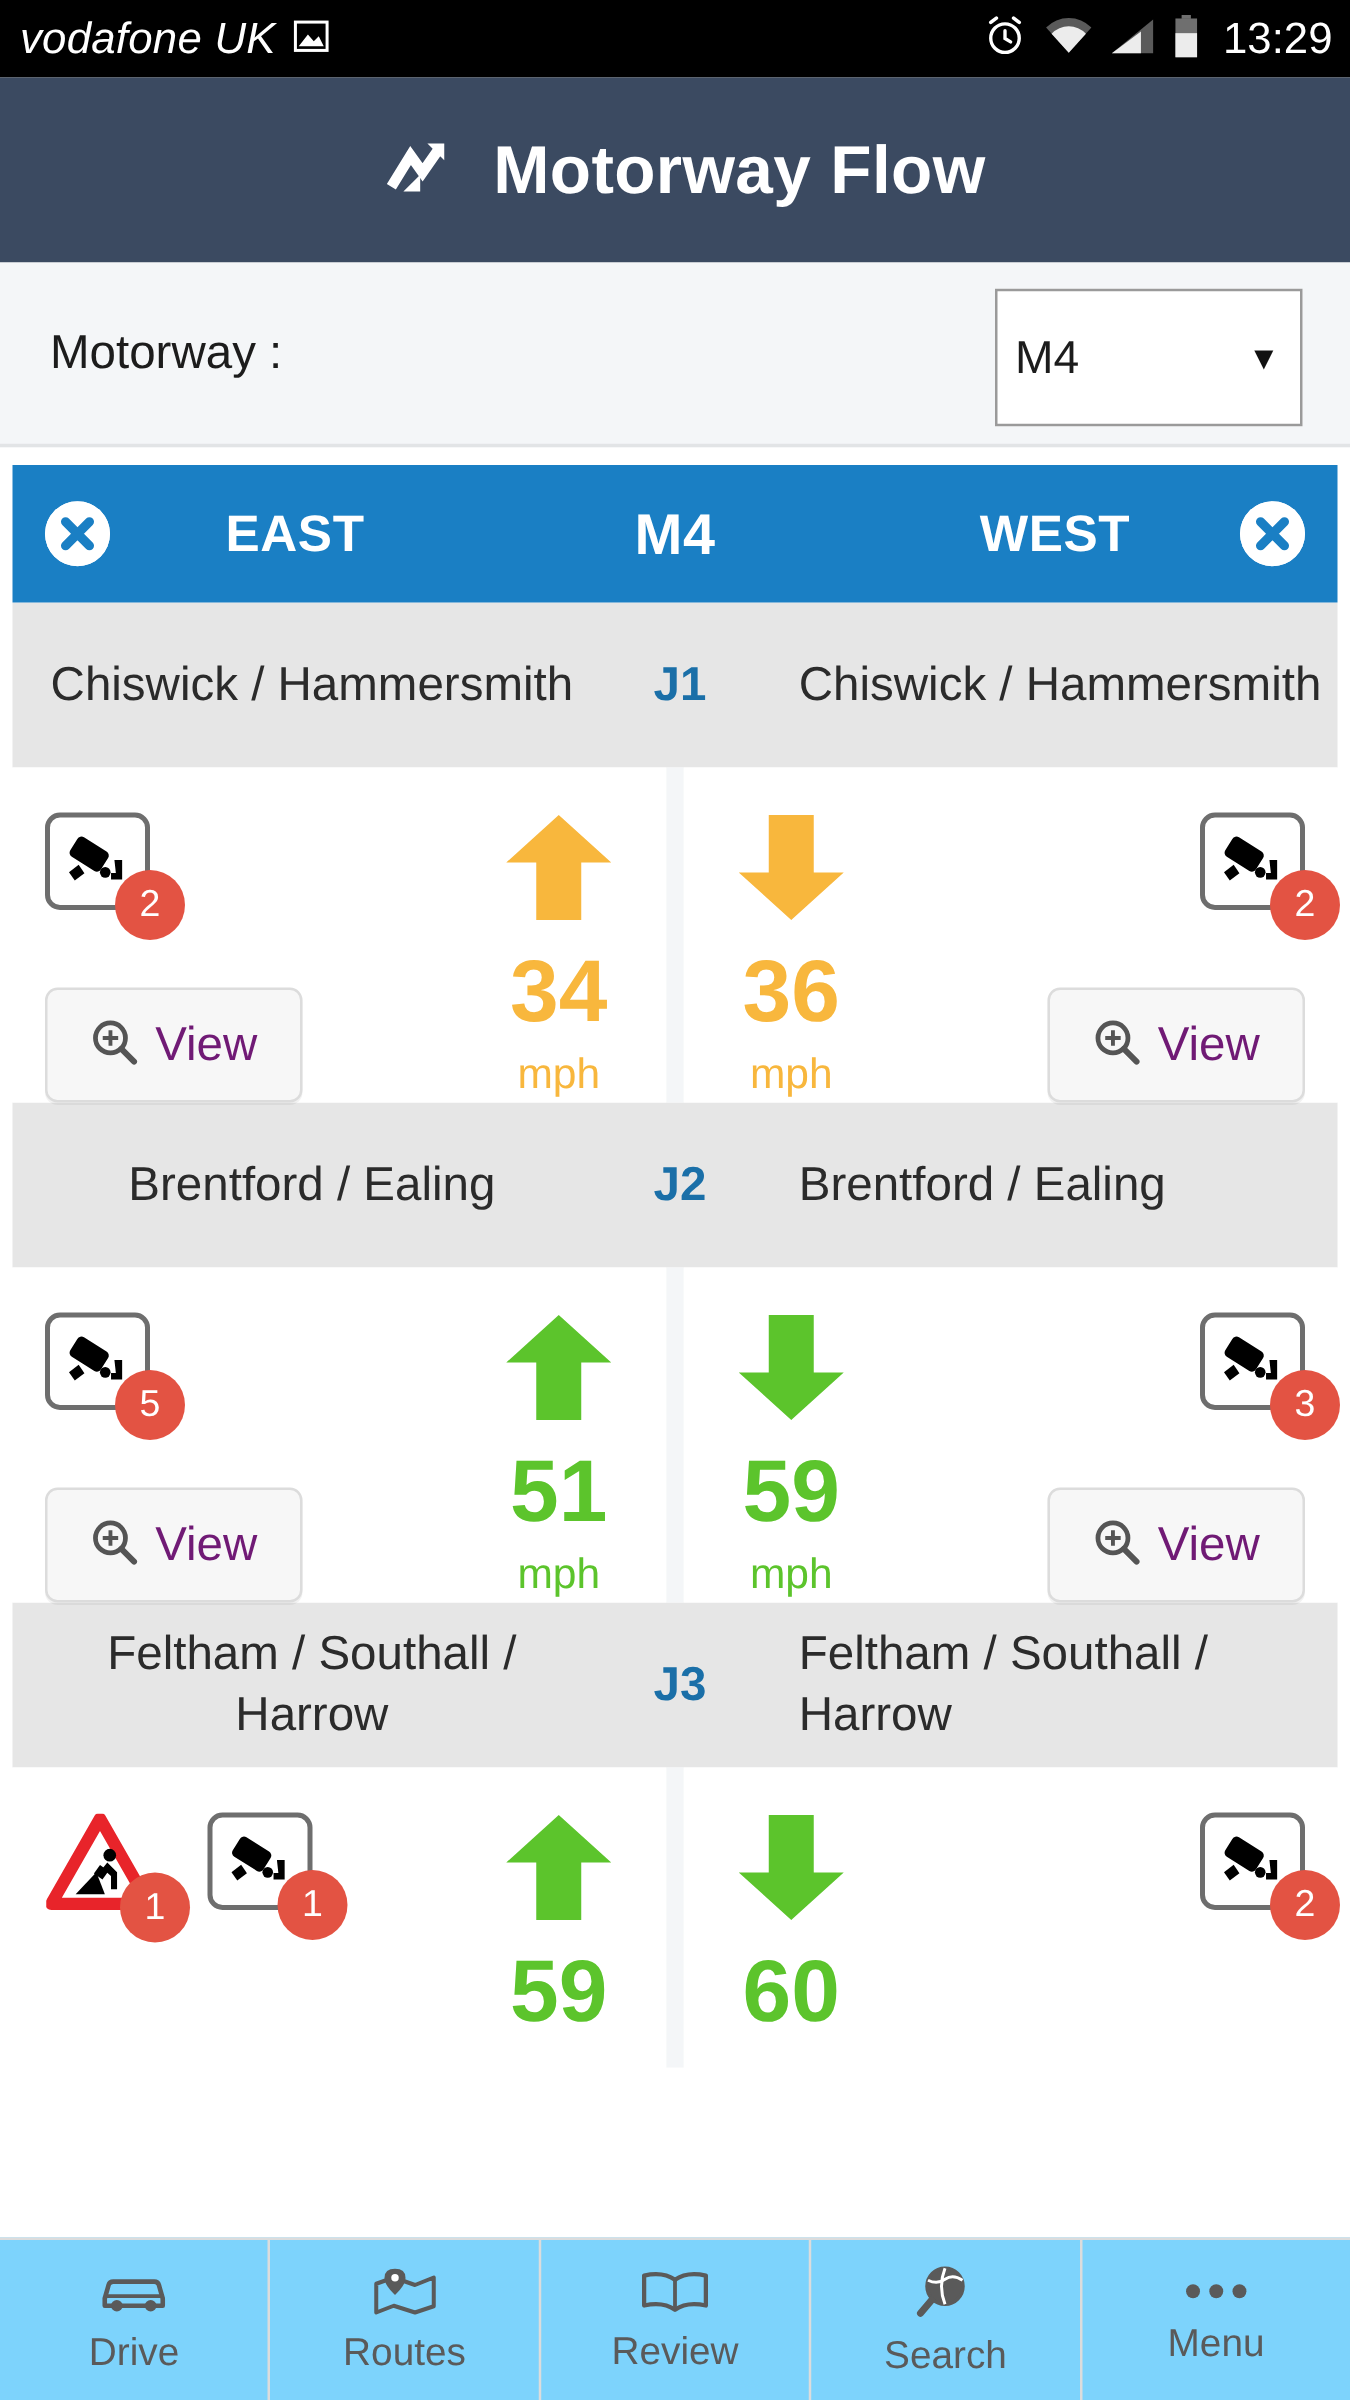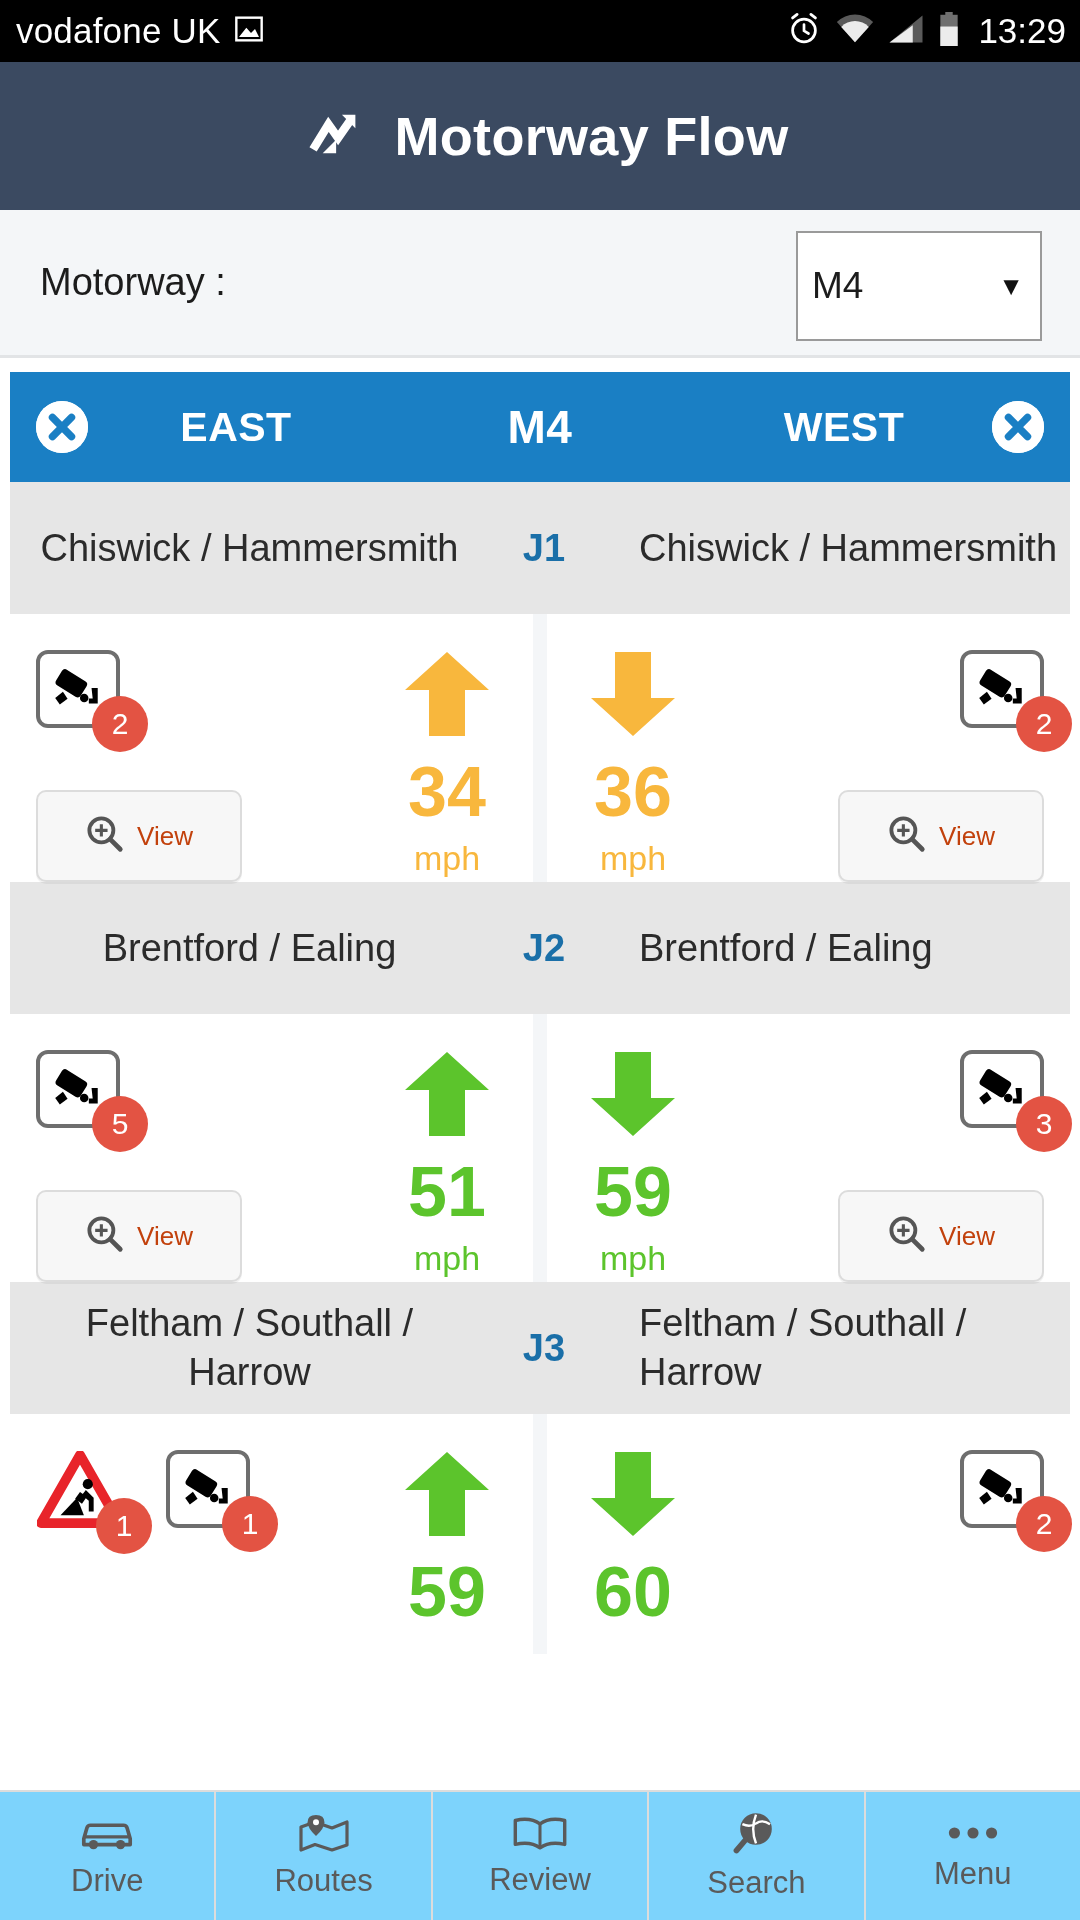--- a/index.html
+++ b/index.html
@@ -10,21 +10,21 @@
     overflow:hidden;
     position:relative;
   }
 
   
   .statusbar{
     height:62px; background:#000; color:#fff;
     display:flex; align-items:center; justify-content:space-between;
     padding:0 14px 0 16px;
   }
-  .sb-left{ display:flex; align-items:center; gap:12px; }
+  .sb-left{ display:flex; align-items:center; gap:12px;font-style:italic; }
   .sb-carrier{ font-size:35px; letter-spacing:.2px; }
   .sb-right{ display:flex; align-items:center; gap:14px;justify-content:flex-end; }
   .sb-time{ font-size:35px; margin-left:4px; }
   .ic{ display:block; }
 
   
   .appbar{
     height:148px; background:#3b4a61;
     display:flex; align-items:center; justify-content:center; gap:22px;padding-left:15px;
   }
@@ -130,21 +130,21 @@
   }
   .tri-box{ width:88px; height:80px; display:flex; align-items:center; justify-content:center; }
 
   .viewbtn{
     margin-top:40px;
     width:206px; height:92px;
     background:#f7f7f7; border:2px solid #dcdcdc; border-radius:10px;
     display:flex; align-items:center; justify-content:center; gap:12px;
     box-shadow:0 2px 0 rgba(0,0,0,.05);
   }
-  .viewbtn-label{ font-size:26px; color:#c2410c; }
+  .viewbtn-label{ font-size:38px; color:#701a75; }
 
   .speed-col{
     display:flex; flex-direction:column; align-items:center;
     padding-top:10px; min-width:150px;
   }
   .speed-col.l{ padding-right:22px;align-items:center; }
   .speed-col.r{ padding-left:22px; }
   .arrow{ display:block; }
   .speed-num{ font-size:70px; font-weight:bold; line-height:1.05; margin-top:10px; }
   .speed-unit{ font-size:34px; line-height:1.1; margin-top:10px; }

